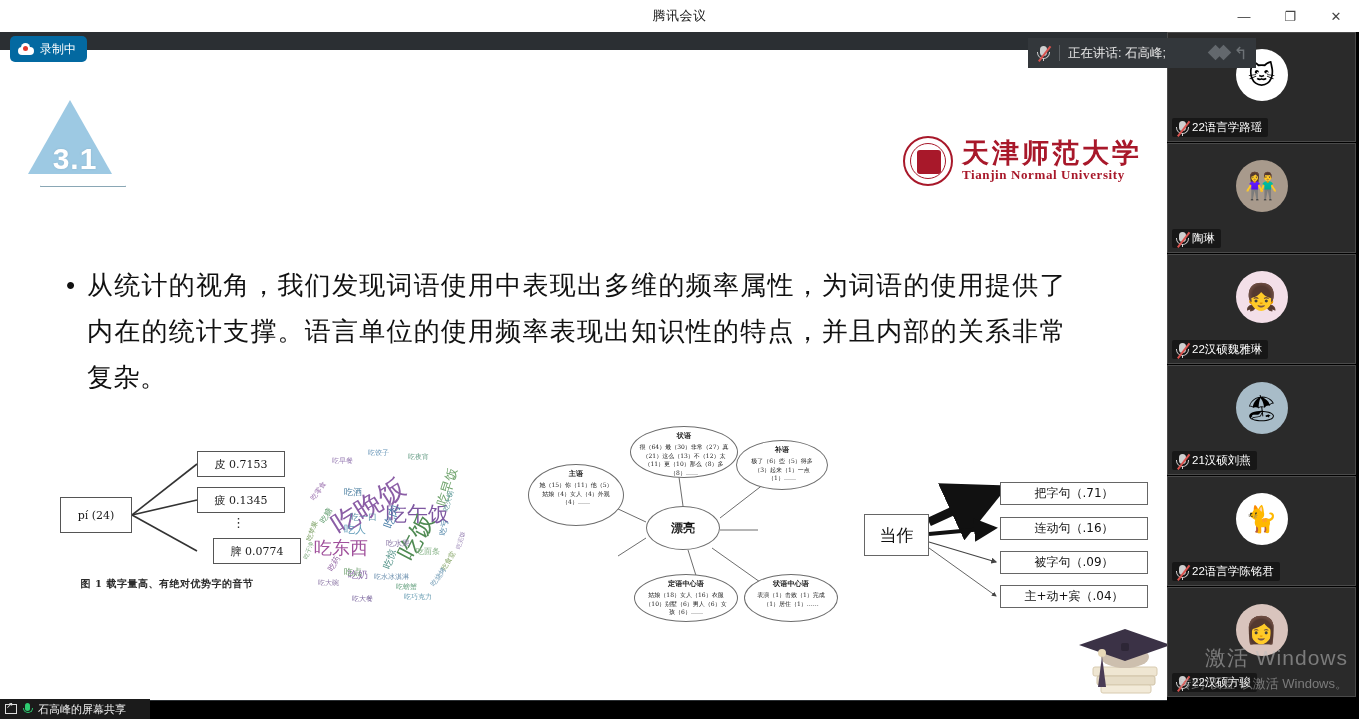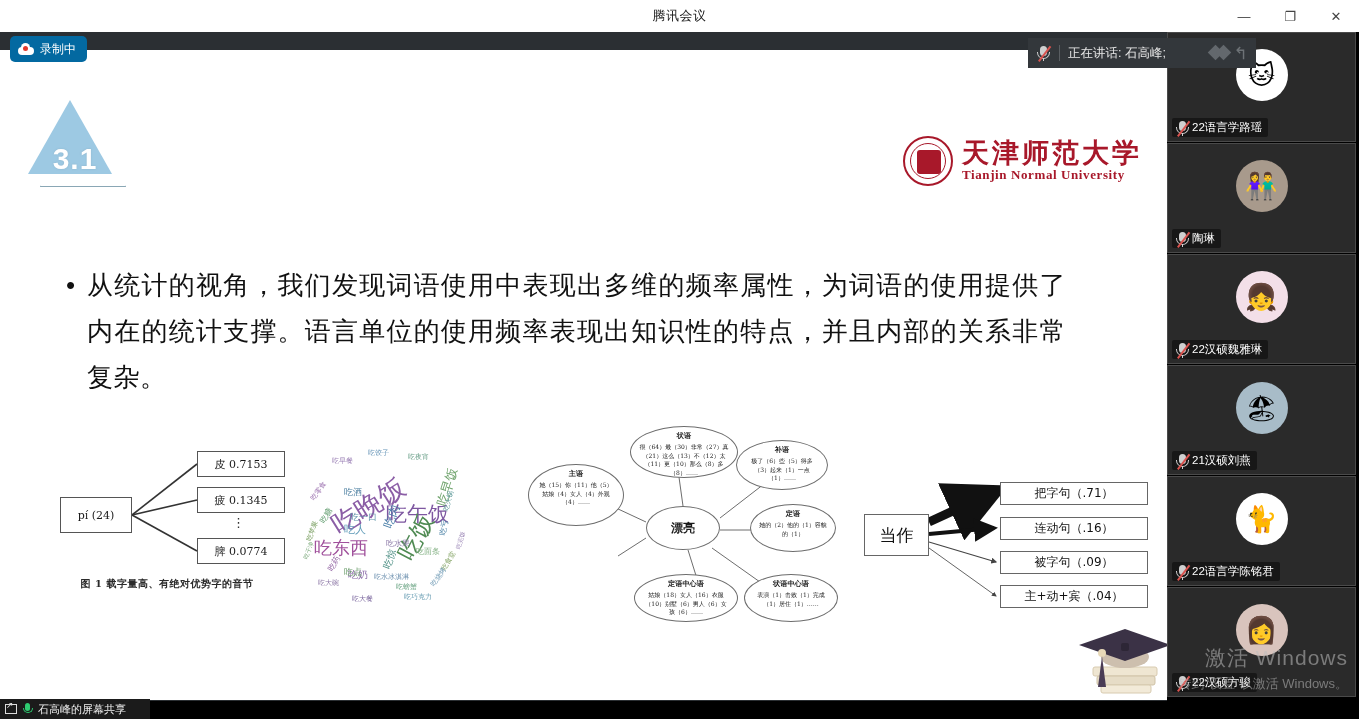--- a/index.html
+++ b/index.html
@@ -107,21 +107,21 @@
   .fig1 .bx {
     position:absolute; border:1px solid #555; background:#fff;
     display:flex; align-items:center; justify-content:center;
     font-size:11px; color:#1a1a1a; font-family:"DejaVu Serif","Liberation Serif",serif;
     white-space:nowrap;
   }
   .fig1 .root { left:18px; top:55px; width:72px; height:36px; }
   .fig1 .leaf { left:155px; width:88px; height:26px; }
   .fig1 .leaf1 { top:9px; }
   .fig1 .leaf2 { top:45px; }
-  .fig1 .leaf3 { top:96px; }
+  .fig1 .leaf3 { top:96px;margin-left:16px; }
   .fig1 .dots { position:absolute; left:190px; top:73px; font-size:13px; color:#333; letter-spacing:2px; }
   .fig1 svg { position:absolute; left:0; top:0; }
   .fig-cap {
     position:absolute; left:42px; top:527px; width:250px; text-align:center;
     font-size:10px; color:#2b2b2b; font-weight:bold;
     font-family:"DejaVu Serif","Liberation Serif",serif; letter-spacing:.5px;
   }
 
   
   .cloud-fig { position:absolute; left:288px; top:376px; width:210px; height:185px; }
@@ -326,24 +326,20 @@
             <span class="bd">很（64）最（30）非常（27）真（21）这么（13）不（12）太（11）更（10）那么（8）多（8）……</span>
           </div>
           <div class="ell" style="left: 224px; top: 18px; width: 92px; height: 50px;">
             <span class="hd">补语</span>
             <span class="bd">极了（6）些（5）得多（3）起来（1）一点（1）……</span>
           </div>
           <div class="ell" style="left: 16px; top: 42px; width: 96px; height: 62px;">
             <span class="hd">主语</span>
             <span class="bd">她（15）你（11）他（5）姑娘（4）女人（4）外观（4）……</span>
           </div>
-          <div class="ell" style="left: 238px; top: 82px; width: 86px; height: 48px;">
-            <span class="hd">定语</span>
-            <span class="bd">她的（2）他的（1）容貌的（1）</span>
-          </div>
           <div class="ell" style="left: 122px; top: 152px; width: 104px; height: 48px;">
             <span class="hd">定语中心语</span>
             <span class="bd">姑娘（18）女人（16）衣服（10）别墅（6）男人（6）女孩（6）……</span>
           </div>
           <div class="ell" style="left: 232px; top: 152px; width: 94px; height: 48px;">
             <span class="hd">状语中心语</span>
             <span class="bd">表演（1）击败（1）完成（1）居住（1）……</span>
           </div>
         </div>
 

